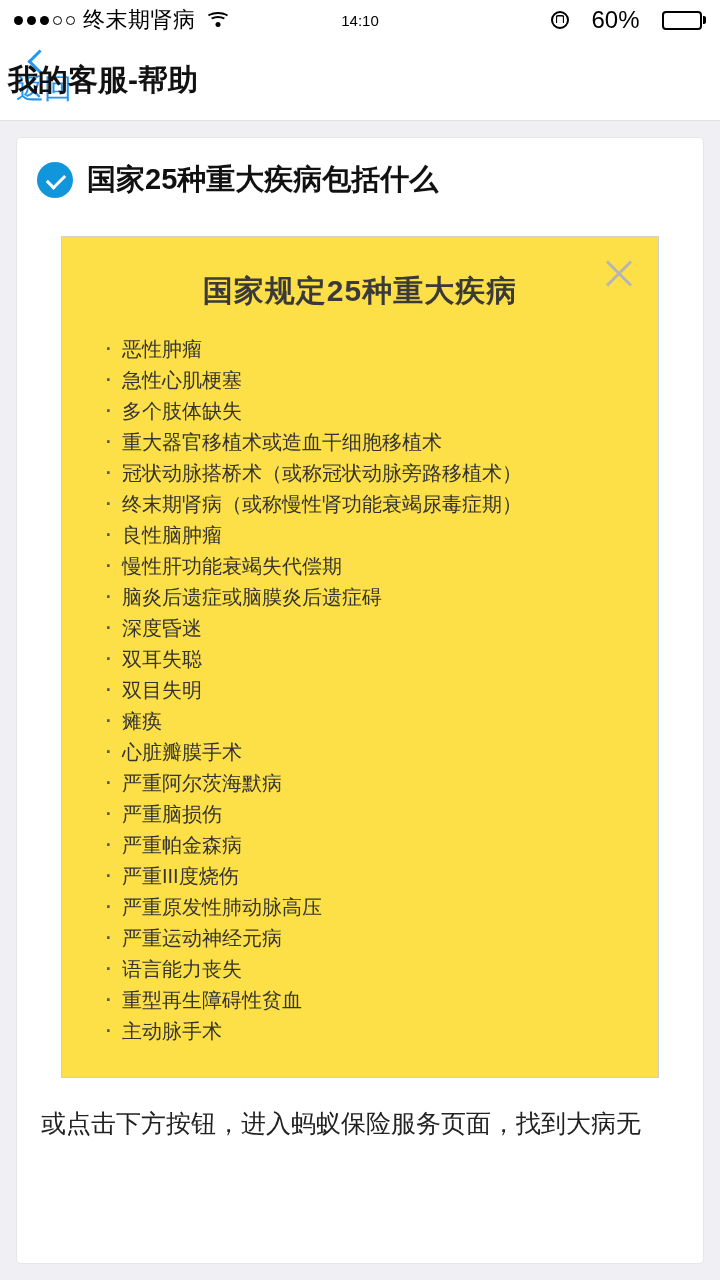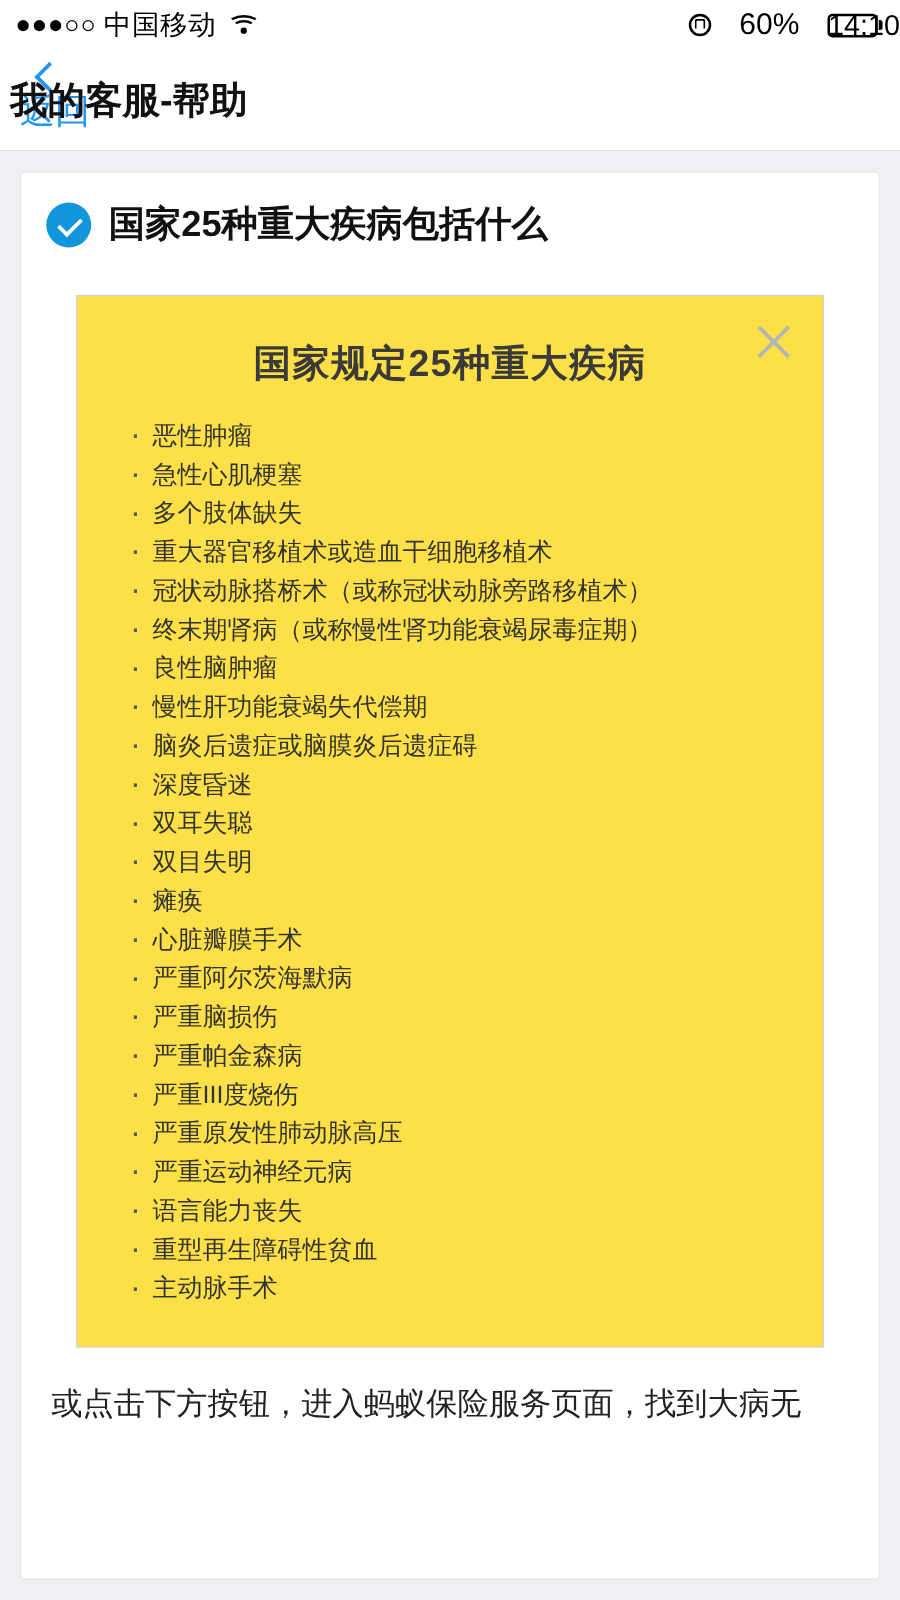--- a/index.html
+++ b/index.html
@@ -73,22 +73,22 @@
   .wifi-icon i.b { width: 14px; height: 7px; top: 5px; }
   .wifi-icon i.c {
     width: 5px; height: 5px; top: 11px;
     border-radius: 50%;
     background: #000;
     border: none;
   }
   .status-time {
     position: absolute;
     left: 0; right: 0;
-    text-align: right;
-    font-size: 23px;
+    text-align: center;
+    font-size: 15px;
     font-weight: 500;
   }
   .status-right {
     margin-left: auto;
     display: flex;
     align-items: center;
     gap: 22px;
     font-size: 24px;
   }
   .lock-icon {
@@ -289,21 +289,21 @@
 
 <div class="status-bar">
   <div class="status-left">
     <div class="signal-dots">
       <span class="dot"></span>
         <span class="dot"></span>
         <span class="dot"></span>
       <span class="dot hollow"></span>
         <span class="dot hollow"></span>
     </div>
-    <span class="carrier">中国移动</span>
+    <span class="carrier">终末期肾病</span>
     <span class="wifi-icon">
       <i class="a"></i>
         <i class="b"></i>
         <i class="c"></i>
     </span>
   </div>
   <div class="status-time">14:10</div>
   <div class="status-right">
     <span class="lock-icon"></span>
     <span>60%</span>

